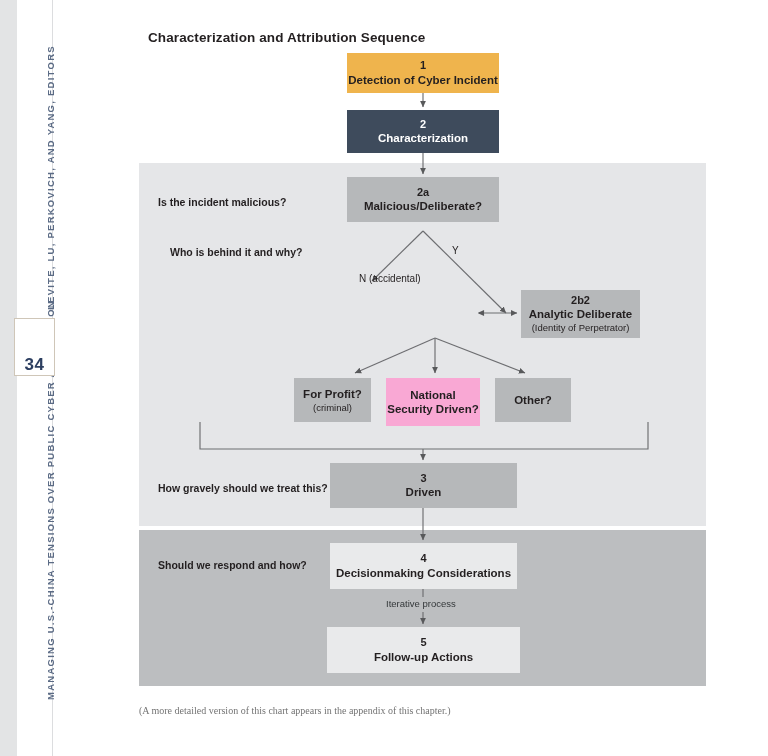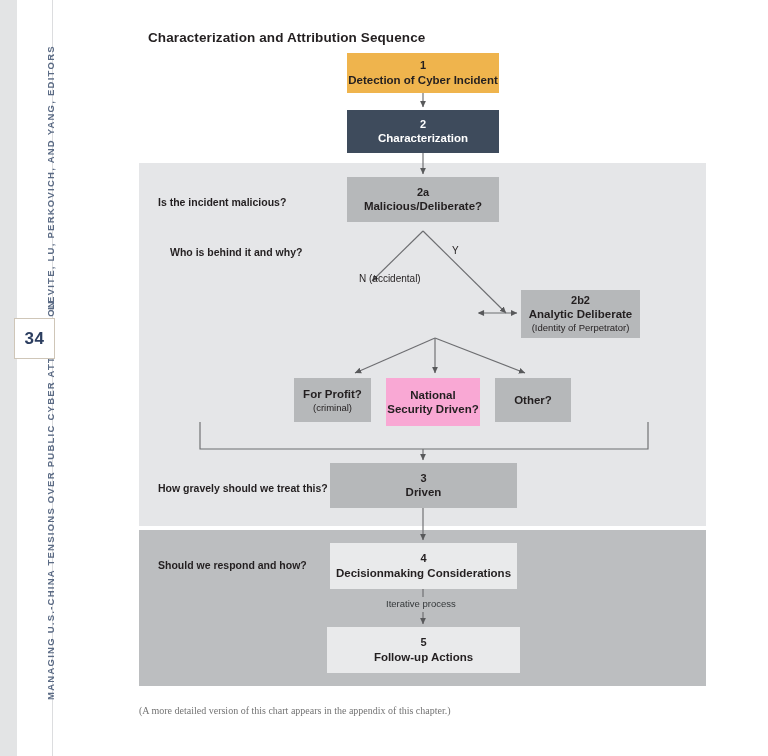--- a/index.html
+++ b/index.html
@@ -51,26 +51,26 @@
   }
   #running-head-bottom {
     top: 0;
     left: 45px;
     transform: rotate(-90deg) translate(-700px, 0);
   }
 
   #folio-box {
     position: absolute;
     left: 14px; top: 318px;
-    width: 41px; height: 41px;
+    width: 41px; height: 58px;
     background: #ffffff;
     border: 1px solid #cfc6b8;
     box-sizing: border-box;
     display: flex;
-    align-items: center;
+    align-items: flex-end;
     justify-content: center;
   }
   #folio-number {
     font-size: 17px;
     font-weight: 700;
     color: #2c3e60;
     letter-spacing: 0.5px;
   }
 
   

